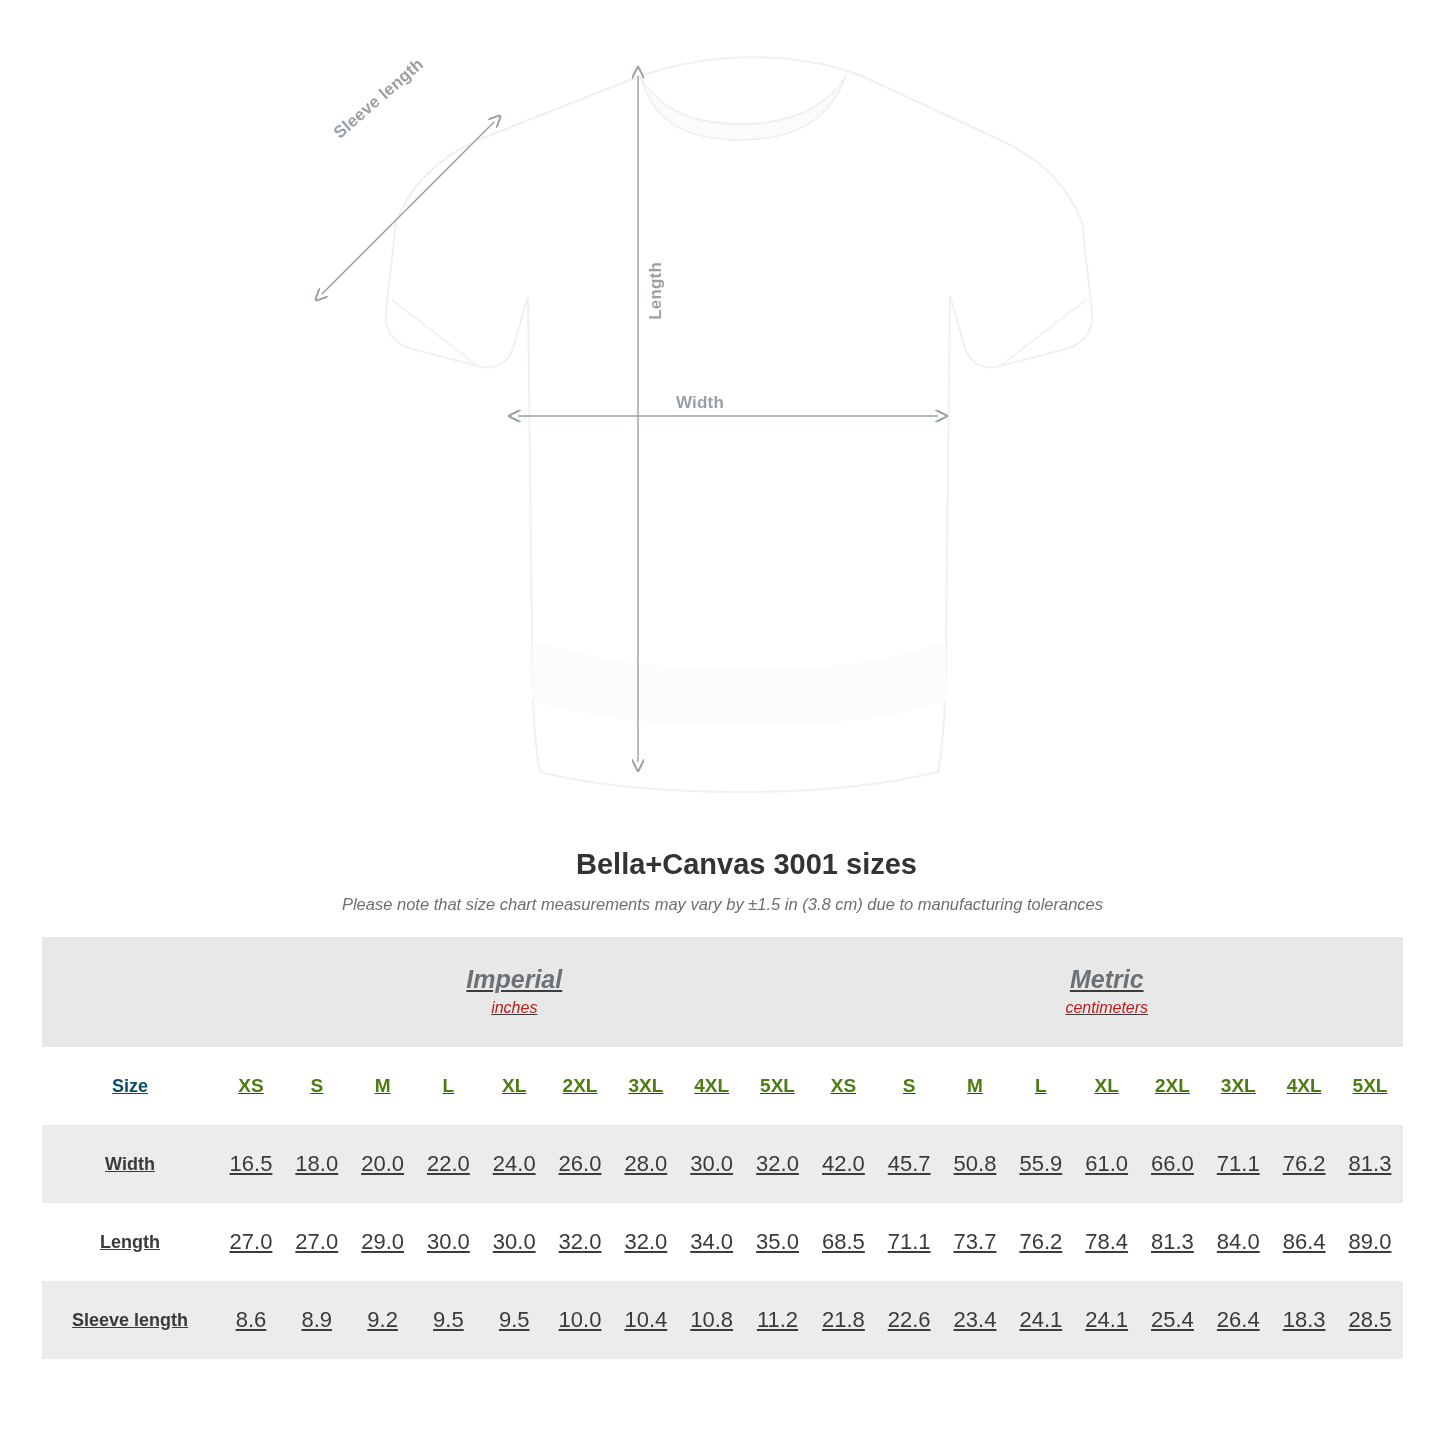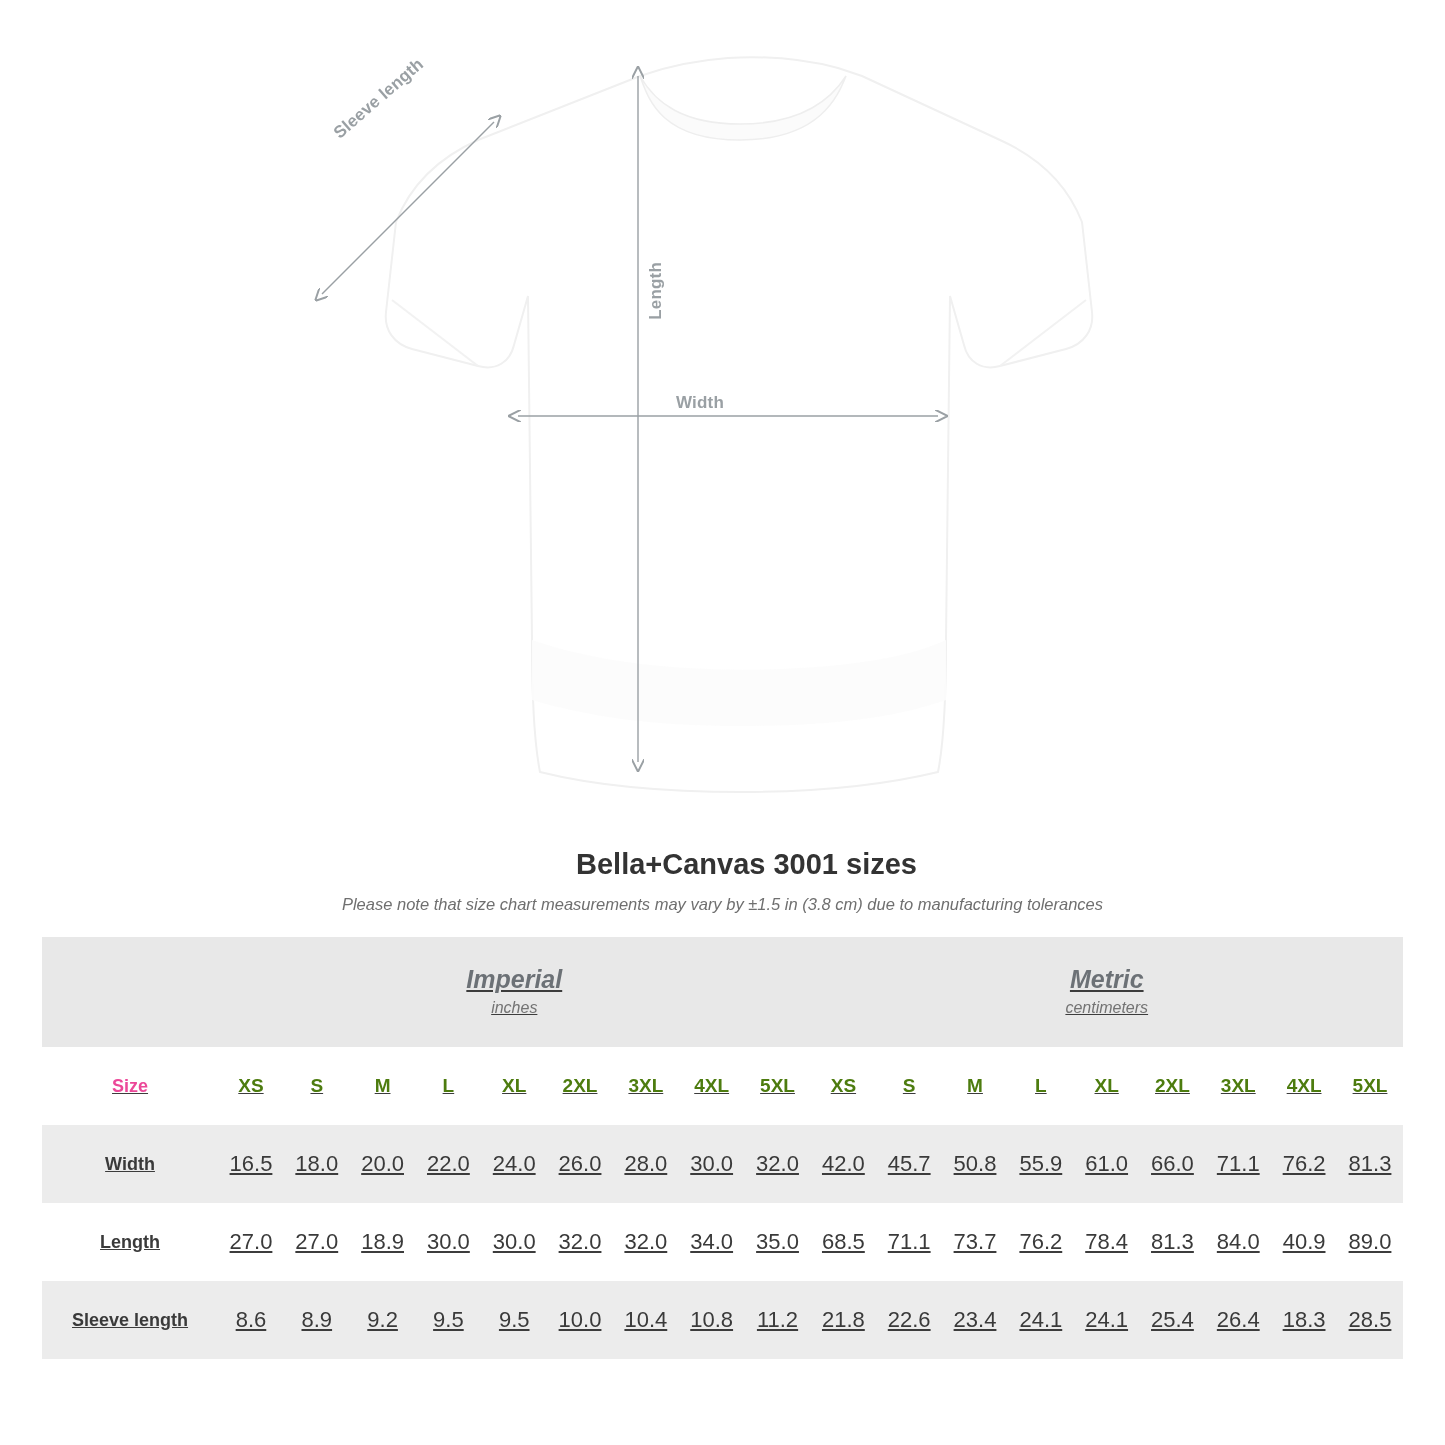--- a/index.html
+++ b/index.html
@@ -95,35 +95,35 @@
   .unit-head .unit-name {
     font-size: 25px;
     font-style: italic;
     font-weight: bold;
     color: #6c7176;
     line-height: 1.25;
   }
   .unit-head .unit-sub {
     font-size: 16px;
     font-style: italic;
-    color: #737373;
+    color: #b91c1c;
     line-height: 1.6;
   }
   tr.row-sizes td {
     height: 78px;
     background: #ffffff;
     font-size: 19px;
     font-weight: bold;
     color: #4d7c0f;
   }
   tr.row-sizes td.rowlabel {
     background: #ffffff;
     font-size: 18px;
     font-weight: bold;
-    color: #ec4899;
+    color: #0c4a6e;
   }
   tr.data-row td {
     height: 78px;
     font-size: 22px;
     color: #3a3a3a;
   }
   tr.data-row td.rowlabel {
     font-size: 18px;
     font-weight: bold;
   }
@@ -277,35 +277,35 @@
       <td>66.0</td>
       <td>71.1</td>
       <td>76.2</td>
       <td>81.3</td>
     </tr>
 
     <tr class="data-row plain">
       <td class="rowlabel">Length</td>
       <td>27.0</td>
       <td>27.0</td>
-      <td>18.9</td>
+      <td>29.0</td>
       <td>30.0</td>
       <td>30.0</td>
       <td>32.0</td>
       <td>32.0</td>
       <td>34.0</td>
       <td>35.0</td>
       <td>68.5</td>
       <td>71.1</td>
       <td>73.7</td>
       <td>76.2</td>
       <td>78.4</td>
       <td>81.3</td>
       <td>84.0</td>
-      <td>40.9</td>
+      <td>86.4</td>
       <td>89.0</td>
     </tr>
 
     <tr class="data-row shade">
       <td class="rowlabel">Sleeve length</td>
       <td>8.6</td>
       <td>8.9</td>
       <td>9.2</td>
       <td>9.5</td>
       <td>9.5</td>

